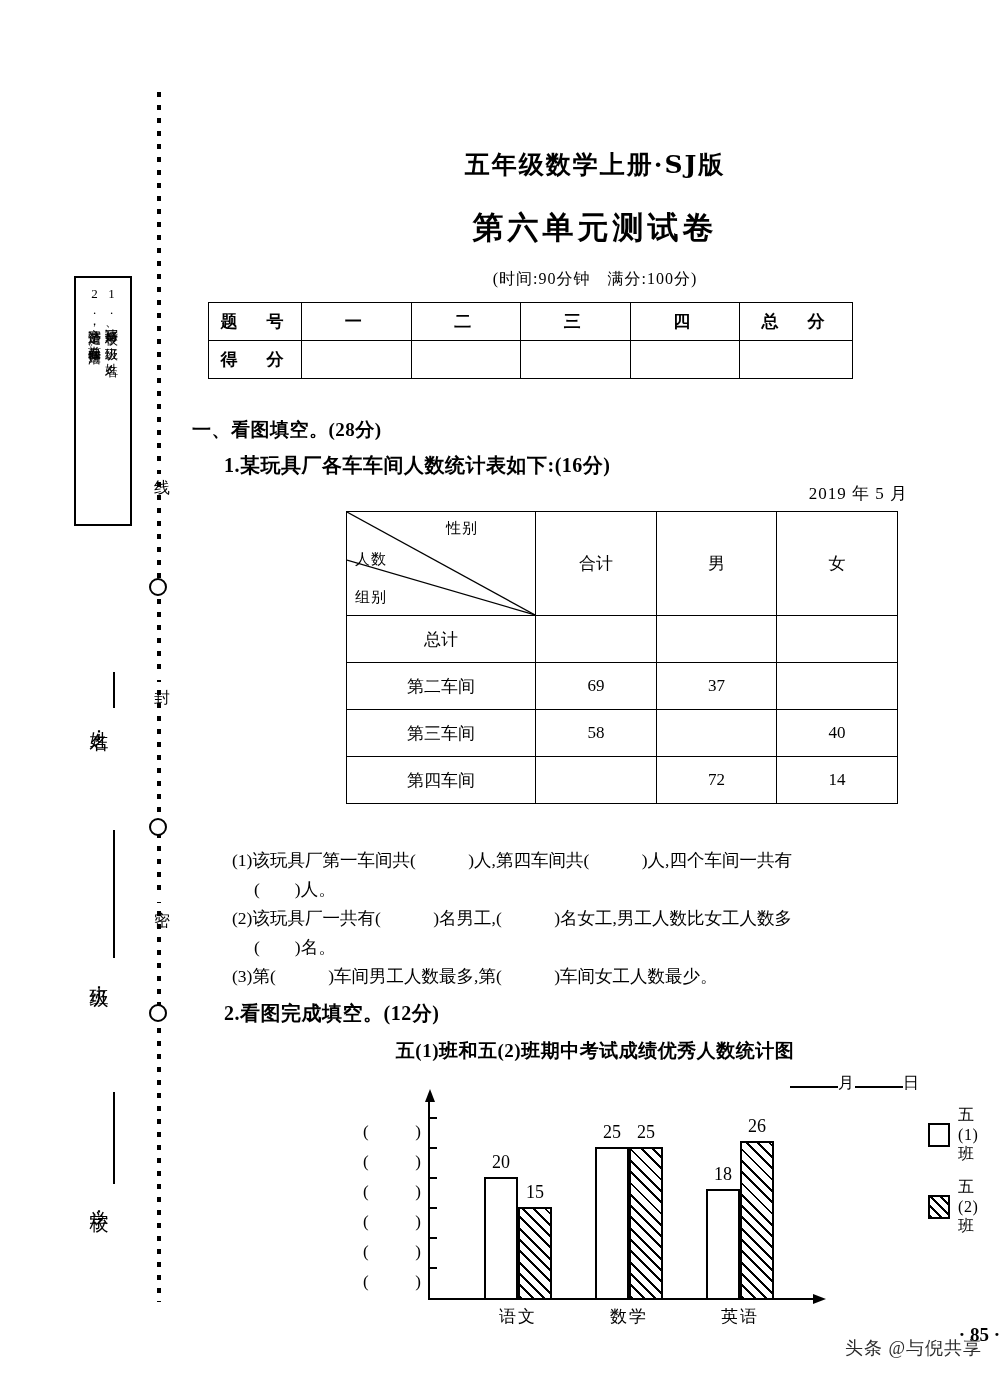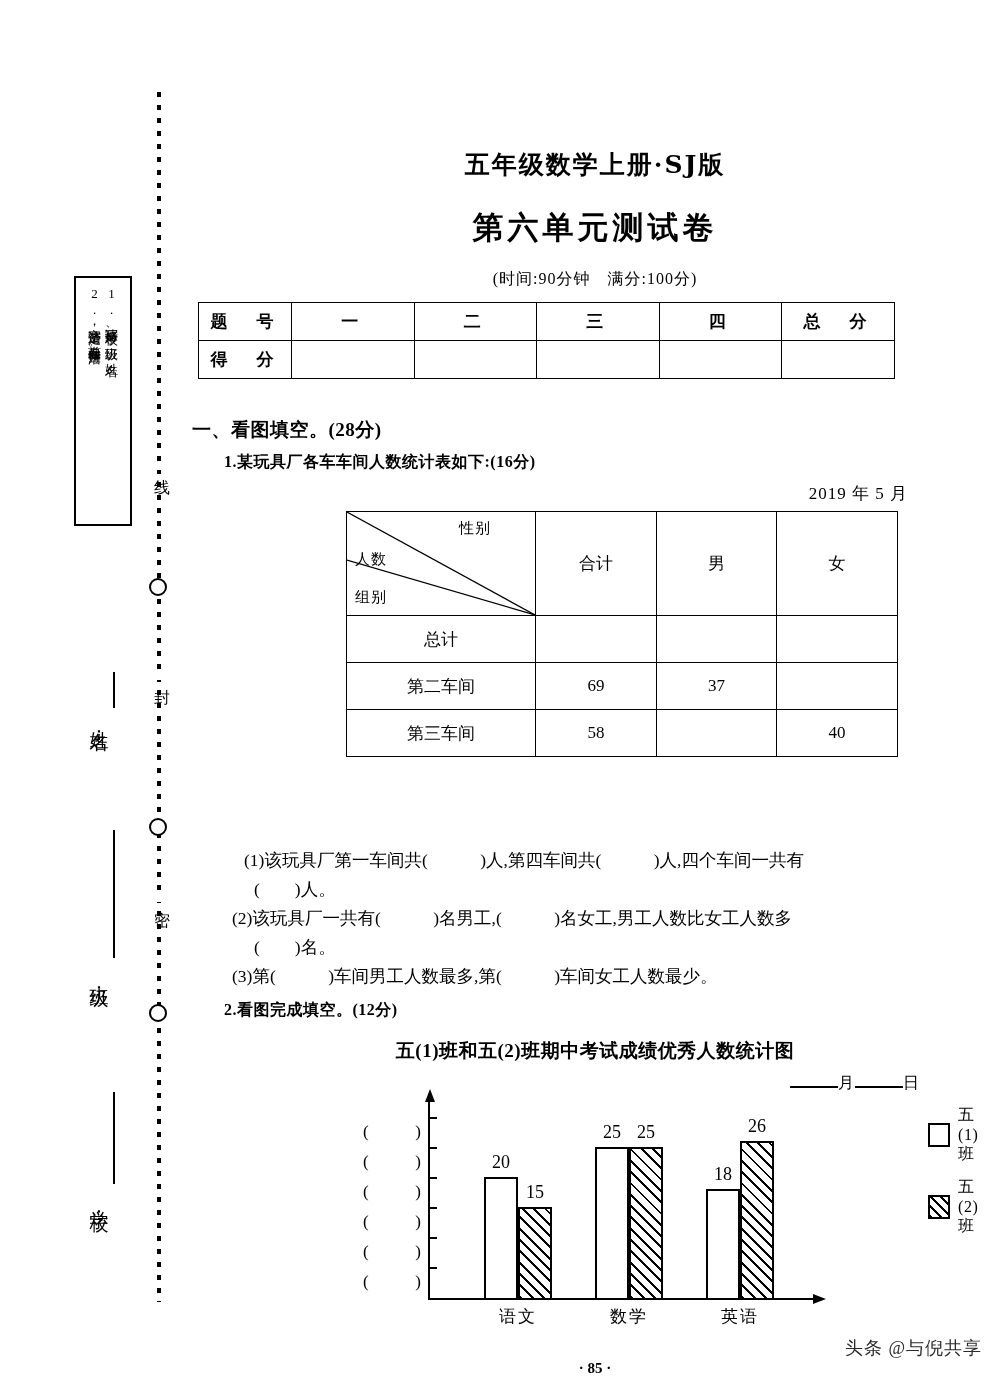--- a/index.html
+++ b/index.html
@@ -126,23 +126,23 @@
     left: 0; right: 0;
     top: 269px;
     text-align: center;
     font-size: 16px;
     letter-spacing: 1px;
   }
 
   
   #score-table {
     position: absolute;
-    left: 8px;
+    left: 18px;
     top: 302px;
-    width: 697px;
+    width: 645px;
     border-collapse: collapse;
     table-layout: fixed;
   }
   #score-table td {
     border: 1.5px solid #000;
     height: 37px;
     text-align: center;
     font-size: 17px;
     font-weight: bold;
     letter-spacing: 6px;
@@ -154,21 +154,21 @@
   
   .sec-head {
     position: absolute;
     font-size: 19px;
     font-weight: bold;
     letter-spacing: 0.5px;
     white-space: nowrap;
   }
   .q-head {
     position: absolute;
-    font-size: 16px;
+    font-size: 20px;
     font-weight: bold;
     letter-spacing: 0.5px;
     white-space: nowrap;
   }
 
   
   #stat-date {
     position: absolute;
     right: 92px;
     top: 482px;
@@ -201,21 +201,21 @@
     position: absolute;
     left: 0; top: 0;
     width: 100%;
     height: 100%;
   }
   .corner-lbl {
     position: absolute;
     font-size: 15px;
     letter-spacing: 1px;
   }
-  .corner-lbl.sex  { right: 44px;  top: 7px; }
+  .corner-lbl.sex  { right: 57px;  top: 7px; }
   .corner-lbl.cnt  { left: 8px;  top: 38px; }
   .corner-lbl.grp  { left: 8px;  bottom: 8px; }
 
   
   .fill-q {
     position: absolute;
     font-size: 17.5px;
     line-height: 29px;
     letter-spacing: 0px;
     white-space: nowrap;
@@ -314,23 +314,23 @@
   }
   .legend-swatch.hatch {
     background-image: repeating-linear-gradient(45deg, #000 0 2px, #fff 2px 7px);
   }
   .legend-text { font-size: 16px; letter-spacing: 0.5px; }
 
   
   #page-no {
     position: absolute;
     left: 0; right: 0;
-    top: 1360px;
-    text-align: center;
-    font-size: 15px;
+    top: 1324px;
+    text-align: right;
+    font-size: 19px;
     font-weight: bold;
   }
   #watermark {
     position: absolute;
     right: 18px;
     top: 1336px;
     font-size: 18px;
     color: #2b2b2b;
     letter-spacing: 1px;
     white-space: nowrap;
@@ -425,24 +425,30 @@
       <td class="num">69</td>
       <td class="num">37</td>
       <td class="num"></td>
     </tr>
     <tr>
       <td>第三车间</td>
       <td class="num">58</td>
       <td class="num"></td>
       <td class="num">40</td>
     </tr>
+    <tr>
+      <td>第四车间</td>
+      <td class="num"></td>
+      <td class="num">72</td>
+      <td class="num">14</td>
+    </tr>
   </tbody>
     </table>
 
-  <div class="fill-q" style="left:42px; top:846px;margin-left:12px;">(1)该玩具厂第一车间共(　　　)人,第四车间共(　　　)人,四个车间一共有</div>
+  <div class="fill-q" style="left:42px; top:846px;">(1)该玩具厂第一车间共(　　　)人,第四车间共(　　　)人,四个车间一共有</div>
   <div class="fill-q" style="left:64px; top:875px;">(　　)人。</div>
   <div class="fill-q" style="left:42px; top:904px;">(2)该玩具厂一共有(　　　)名男工,(　　　)名女工,男工人数比女工人数多</div>
   <div class="fill-q" style="left:64px; top:933px;">(　　)名。</div>
   <div class="fill-q" style="left:42px; top:962px;">(3)第(　　　)车间男工人数最多,第(　　　)车间女工人数最少。</div>
 
   <div class="q-head" style="left:34px; top:1000px;">2.看图完成填空。(12分)</div>
 
   <div id="chart-title">五(1)班和五(2)班期中考试成绩优秀人数统计图</div>
   <div id="chart-date">
     <span class="ul"></span><span>月</span><span class="ul"></span><span>日</span>

